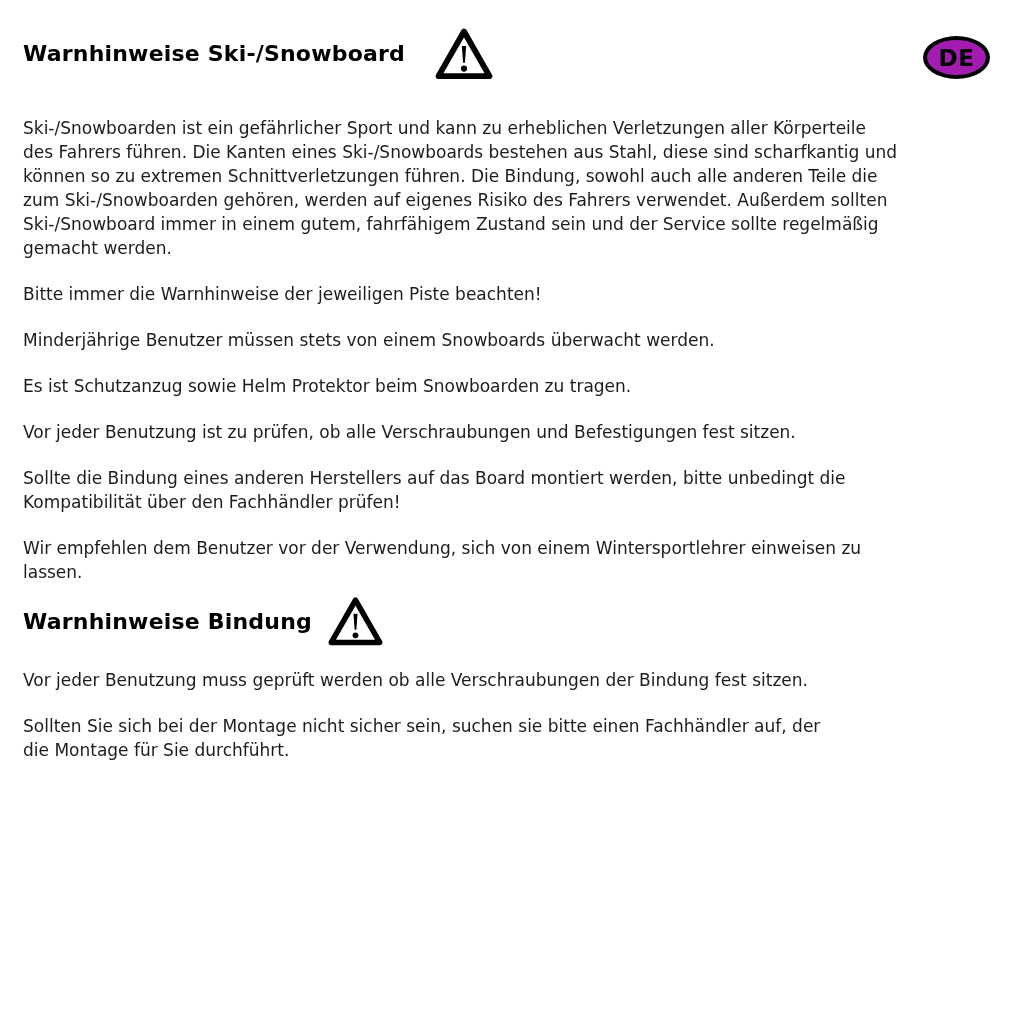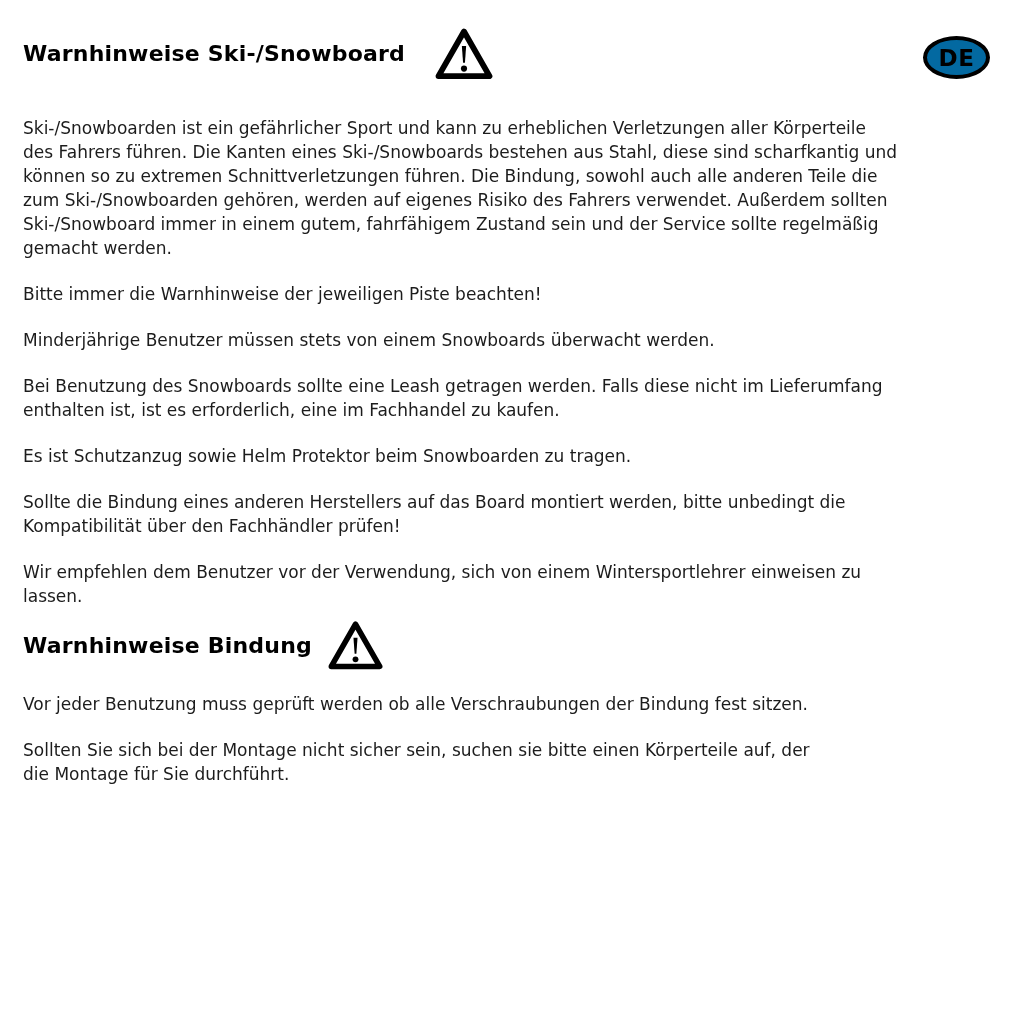--- a/index.html
+++ b/index.html
@@ -62,21 +62,21 @@
     height: 43px;
     border: 4px solid #000000;
     border-radius: 50%;
     display: flex;
     align-items: center;
     justify-content: center;
     font-size: 23px;
     font-weight: bold;
     color: #000000;
     letter-spacing: 0.5px;
-    background: #0369a1;
+    background: #a21caf;
   }
 </style>
 </head>
 <body>
 
 <div class="lang-badge">
   <span>DE</span>
 </div>
 
 <div class="content">
@@ -93,36 +93,35 @@
   </div>
 
   <p class="body-text tight-top">Ski-/Snowboarden ist ein gefährlicher Sport und kann zu erheblichen Verletzungen aller Körperteile
 des Fahrers führen. Die Kanten eines Ski-/Snowboards bestehen aus Stahl, diese sind scharfkantig und
 können so zu extremen Schnittverletzungen führen. Die Bindung, sowohl auch alle anderen Teile die
 zum Ski-/Snowboarden gehören, werden auf eigenes Risiko des Fahrers verwendet. Außerdem sollten
 Ski-/Snowboard immer in einem gutem, fahrfähigem Zustand sein und der Service sollte regelmäßig
 gemacht werden.</p>
   <p class="body-text">Bitte immer die Warnhinweise der jeweiligen Piste beachten!</p>
   <p class="body-text">Minderjährige Benutzer müssen stets von einem Snowboards überwacht werden.</p>
-  <p class="body-text">Bei Benutzung des Snowboards sollte eine Leash getragen werden. Falls diese nicht im Lieferumfang
-enthalten ist, ist es erforderlich, eine im Fachhandel zu kaufen.</p>
   <p class="body-text">Es ist Schutzanzug sowie Helm Protektor beim Snowboarden zu tragen.</p>
+  <p class="body-text">Vor jeder Benutzung ist zu prüfen, ob alle Verschraubungen und Befestigungen fest sitzen.</p>
   <p class="body-text">Sollte die Bindung eines anderen Herstellers auf das Board montiert werden, bitte unbedingt die
 Kompatibilität über den Fachhändler prüfen!</p>
   <p class="body-text">Wir empfehlen dem Benutzer vor der Verwendung, sich von einem Wintersportlehrer einweisen zu
 lassen.</p>
 
   <div class="header-row second">
     <h1 class="section-title">Warnhinweise Bindung</h1>
     <span class="warn-icon">
       <svg viewBox="0 0 100 90" width="55" height="52" aria-hidden="true">
         <path d="M50 7 L94 84 L6 84 Z" fill="none" stroke="#000" stroke-width="10" stroke-linejoin="round"></path>
         <path d="M46.3 32 L53.7 32 L51.6 61 L48.4 61 Z" fill="#000"></path>
         <circle cx="50" cy="71" r="5.3" fill="#000"></circle>
       </svg>
     </span>
   </div>
 
   <p class="body-text after-header">Vor jeder Benutzung muss geprüft werden ob alle Verschraubungen der Bindung fest sitzen.</p>
-  <p class="body-text">Sollten Sie sich bei der Montage nicht sicher sein, suchen sie bitte einen Körperteile auf, der
+  <p class="body-text">Sollten Sie sich bei der Montage nicht sicher sein, suchen sie bitte einen Fachhändler auf, der
 die Montage für Sie durchführt.</p>
 
 </div>
 
 </body></html>

